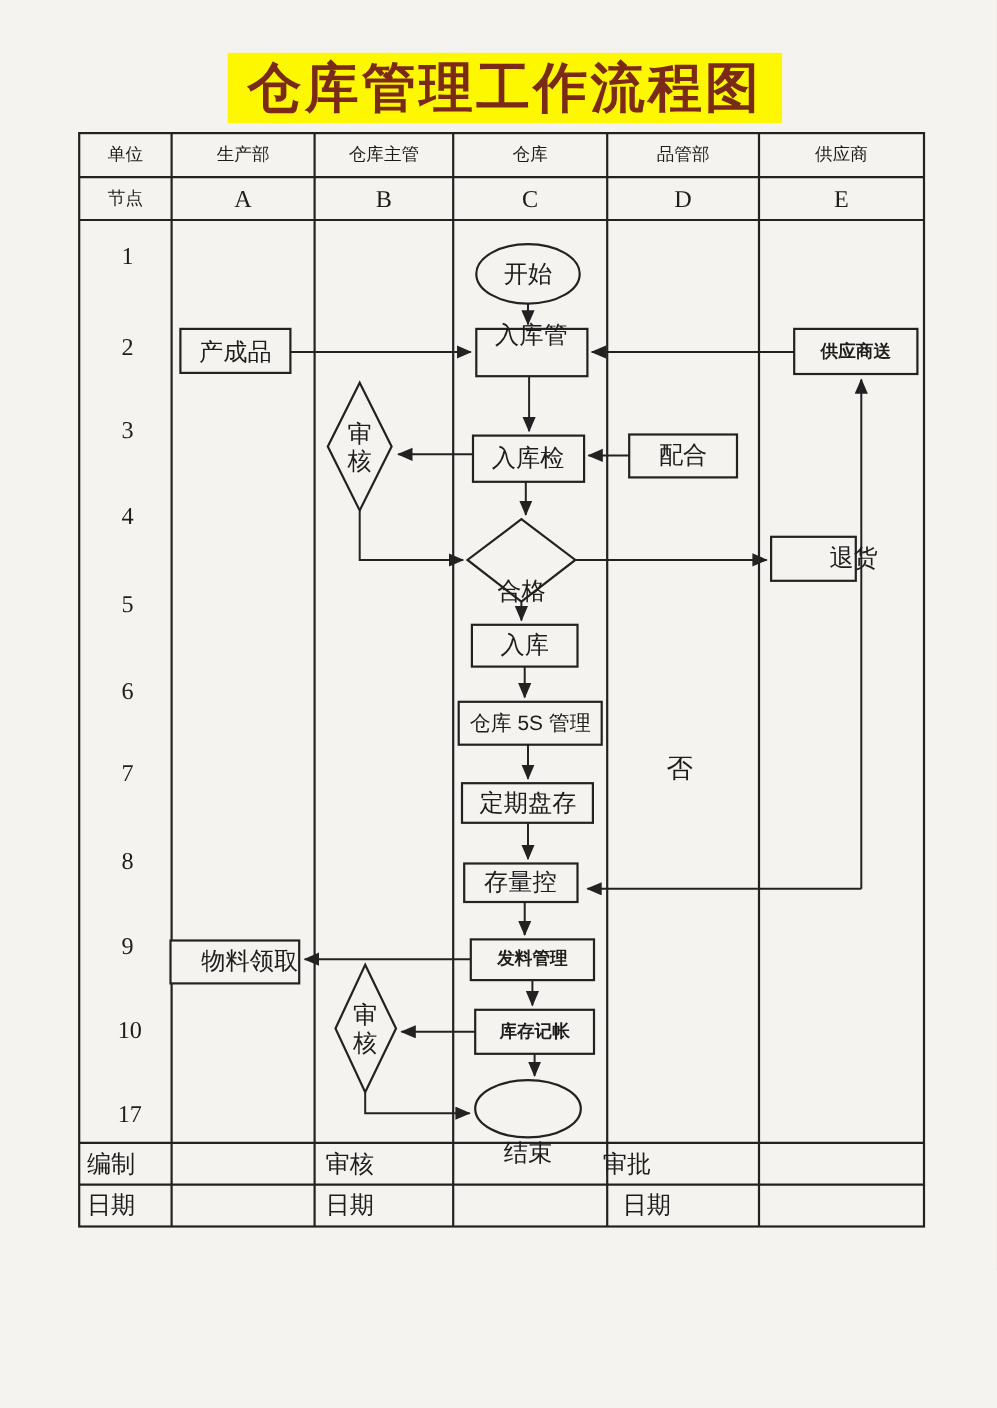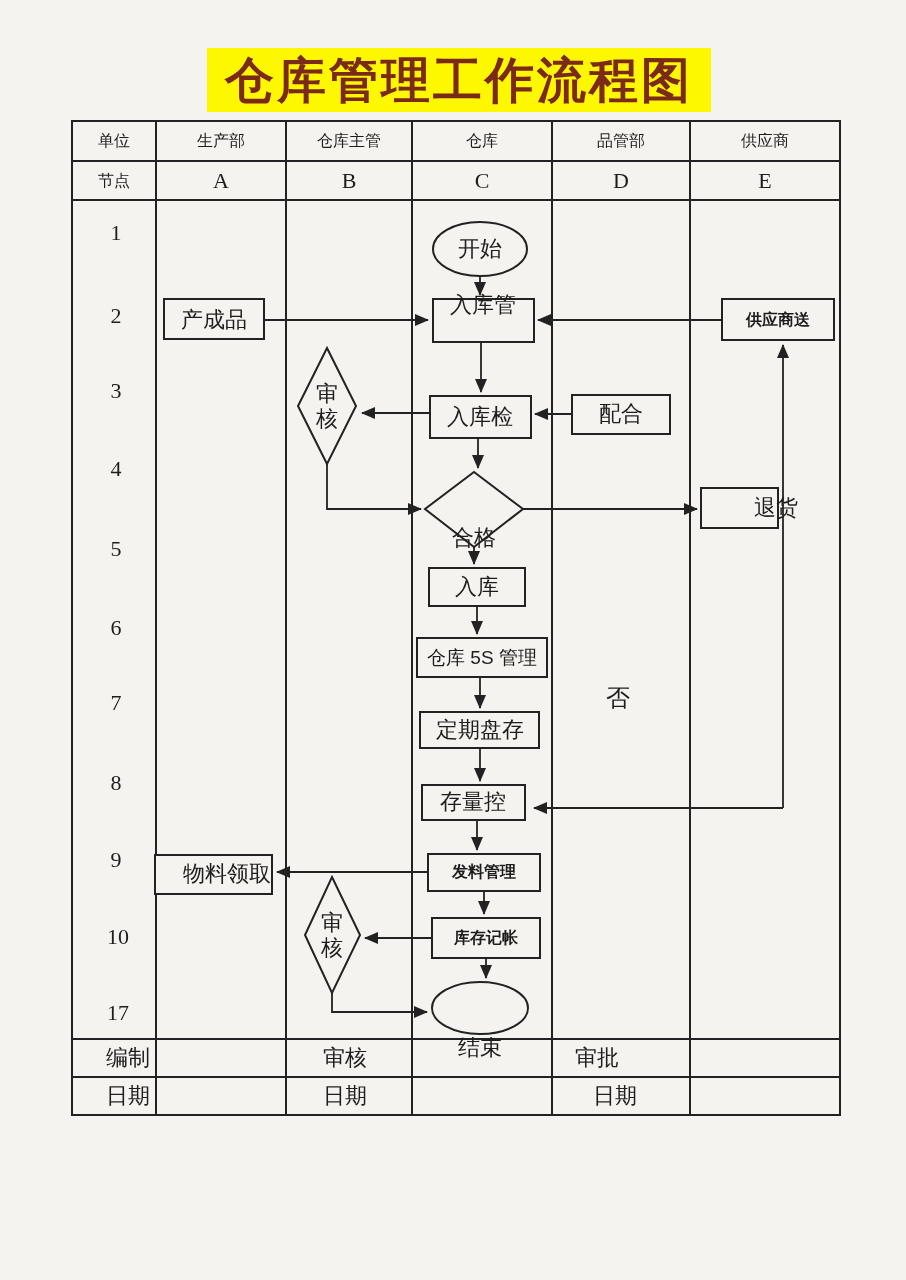--- a/index.html
+++ b/index.html
@@ -13,21 +13,21 @@
   .serif{font-family:"Liberation Serif","DejaVu Serif",serif;}
   .header-label{font-size:16px;}
   .node-letter{font-size:22px;}
   .rownum{font-size:22px;}
   .box-label{font-size:22px;font-weight:500;}
   .small-label{font-size:19px;font-weight:500;}
   .tight-label{font-size:16px;font-weight:700;}
   .diamond-label{white-space:normal;width:26px;line-height:1.12;text-align:center;
                  font-size:22px;font-weight:500;}
   .footer-label{position:absolute;transform:translate(0,-50%);font-size:22px;color:#1d1d1d;
-                font-family:"Liberation Serif","DejaVu Serif",serif;margin-left:27px;}
+                font-family:"Liberation Serif","DejaVu Serif",serif;}
   .no-label{font-size:24px;}
 </style>
 </head>
 <body>
 
 <div class="page">
 
   <div class="title">仓库管理工作流程图</div>
 
   <svg class="layer" width="906" height="1280" viewBox="0 0 906 1280">

